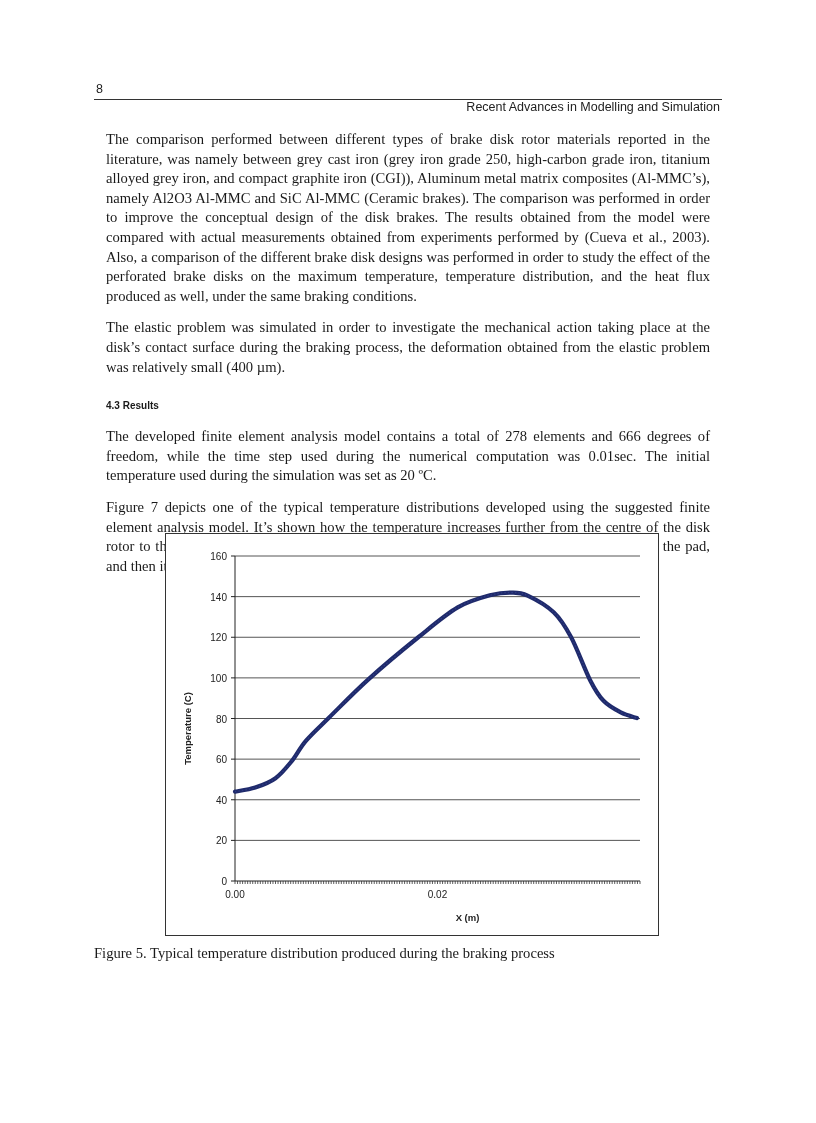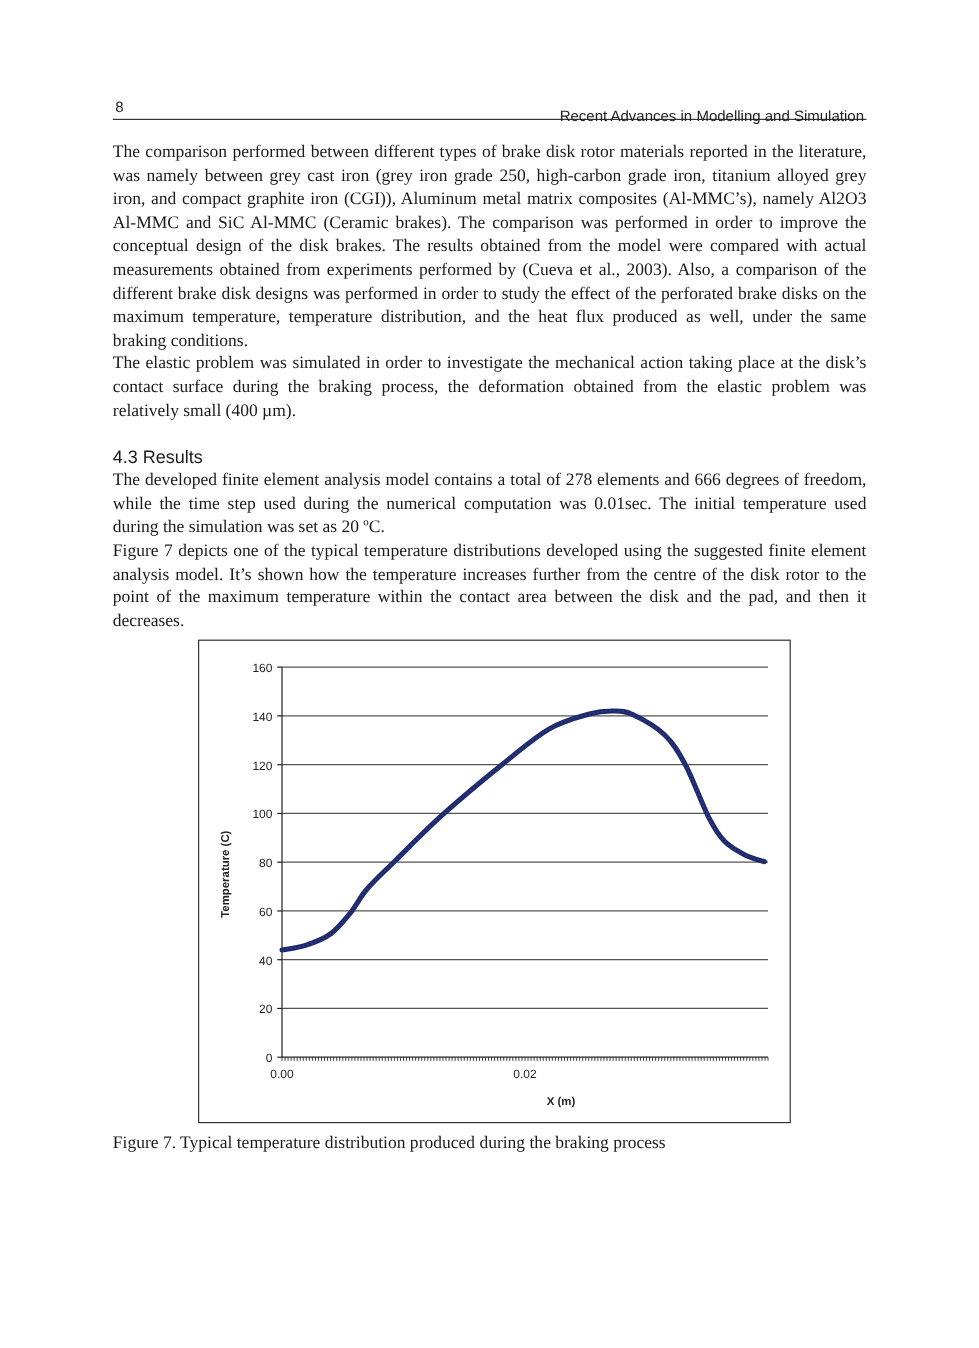--- a/index.html
+++ b/index.html
@@ -2,25 +2,25 @@
 <html><head>
 <meta charset="utf-8">
 <style>
   html, body { margin:0; padding:0; background:#fff; }
   body { width:816px; height:1123px; position:relative; overflow:hidden; color:#1a1a1a; }
   .page { position:absolute; left:94px; top:0; width:628px; }
   .running-head { position:absolute; top:82px; left:0; width:628px; height:17px;
     font-family:"Liberation Sans", sans-serif; font-size:12.5px; color:#222;
     border-bottom:1.5px solid #333; }
   .running-head .pn { position:absolute; left:2px; top:0; }
-  .running-head .rt { position:absolute; right:2px; top:8px; }
+  .running-head .rt { position:absolute; right:2px; top:18px; }
   .body-text { position:absolute; top:118px; left:0; width:628px;
     font-family:"Liberation Serif", serif; font-size:14.6px; line-height:19.6px; color:#1a1a1a; }
-  .body-text p { margin:0; text-align:justify; }
-  .heading { font-family:"Liberation Sans", sans-serif; font-weight:normal; font-size:15px;
+  .body-text p { margin:12px; text-align:justify; }
+  .heading { font-family:"Liberation Sans", sans-serif; font-weight:bold; font-size:10px;
     margin-top:19px !important; line-height:19px; }
   .figure { position:absolute; left:71px; top:533px; width:492px; height:401px;
     border:1px solid #333; background:#fff; }
   .caption { position:absolute; top:945px; left:0; width:628px;
     font-family:"Liberation Serif", serif; font-size:14.6px; color:#1a1a1a; }
   svg text { font-family:"Liberation Sans", sans-serif; }
 </style>
 </head>
 <body>
 
@@ -231,14 +231,14 @@
         <line x1="474" x2="474" y1="347" y2="350" stroke="#333" stroke-width="0.8"></line>
         <text x="69" y="364" text-anchor="middle" font-size="10" fill="#222">0.00</text>
         <text x="271.5" y="364" text-anchor="middle" font-size="10" fill="#222">0.02</text>
         <text x="301.5" y="387" text-anchor="middle" font-size="9.5" font-weight="bold" fill="#222">X (m)</text>
         <text x="0" y="0" text-anchor="middle" font-size="9.5" font-weight="bold" fill="#222" transform="translate(25 194.5) rotate(-90)">Temperature (C)</text>
         <path d="M69,257.625 C72.375,256.9479166666667 82.5,255.796875 89.25,253.5625 C96,251.328125 103.425,248.61979166666666 109.5,244.21875 C115.575,239.81770833333334 120.63749999999999,233.38541666666666 125.69999999999999,227.15625 C130.7625,220.92708333333334 133.63125,214.12239583333334 139.875,206.84375 C146.11875,199.56510416666666 152.7,193.77604166666663 163.1625,183.48437499999997 C173.625,173.19270833333331 187.8,158.46614583333331 202.65,145.09374999999997 C217.5,131.72135416666663 237.41250000000002,115.20052083333333 252.26250000000002,103.25 C267.1125,91.29947916666667 279.6,80.43229166666667 291.75,73.390625 C303.9,66.34895833333333 316.21874999999994,63.47135416666661 325.16249999999997,60.99999999999994 C334.10625,58.52864583333328 339.33750000000003,58.46093749999999 345.4125,58.5625 C351.4875,58.66406250000001 354.525,58.291666666666664 361.61249999999995,61.609375 C368.69999999999993,64.92708333333333 380.68125,71.52864583333333 387.9375,78.46875 C395.19375,85.40885416666667 399.075,91.875 405.15,103.25 C411.22499999999997,114.625 418.98749999999995,136.12239583333334 424.3875,146.71875 C429.7875,157.31510416666666 432.4875,161.54687499999997 437.55,166.82812499999997 C442.6125,172.10937499999997 449.19375,175.52864583333331 454.7625,178.40624999999997 C460.33124999999995,181.28385416666663 468.2625,183.14583333333331 470.9625,184.09375" fill="none" stroke="#1f2a6b" stroke-width="4.2" stroke-linecap="round"></path>
         <path d="M69,257.625 C72.375,256.9479166666667 82.5,255.796875 89.25,253.5625 C96,251.328125 103.425,248.61979166666666 109.5,244.21875 C115.575,239.81770833333334 120.63749999999999,233.38541666666666 125.69999999999999,227.15625 C130.7625,220.92708333333334 133.63125,214.12239583333334 139.875,206.84375 C146.11875,199.56510416666666 152.7,193.77604166666663 163.1625,183.48437499999997 C173.625,173.19270833333331 187.8,158.46614583333331 202.65,145.09374999999997 C217.5,131.72135416666663 237.41250000000002,115.20052083333333 252.26250000000002,103.25 C267.1125,91.29947916666667 279.6,80.43229166666667 291.75,73.390625 C303.9,66.34895833333333 316.21874999999994,63.47135416666661 325.16249999999997,60.99999999999994 C334.10625,58.52864583333328 339.33750000000003,58.46093749999999 345.4125,58.5625 C351.4875,58.66406250000001 354.525,58.291666666666664 361.61249999999995,61.609375 C368.69999999999993,64.92708333333333 380.68125,71.52864583333333 387.9375,78.46875 C395.19375,85.40885416666667 399.075,91.875 405.15,103.25 C411.22499999999997,114.625 418.98749999999995,136.12239583333334 424.3875,146.71875 C429.7875,157.31510416666666 432.4875,161.54687499999997 437.55,166.82812499999997 C442.6125,172.10937499999997 449.19375,175.52864583333331 454.7625,178.40624999999997 C460.33124999999995,181.28385416666663 468.2625,183.14583333333331 470.9625,184.09375" fill="none" stroke="#3a4a9a" stroke-width="1.2" stroke-dasharray="1.5 2" opacity="0.6"></path>
       </svg>
   </div>
 
-  <div class="caption">Figure 7. Typical temperature distribution produced during the braking process</div>
+  <div class="caption">Figure 5. Typical temperature distribution produced during the braking process</div>
 </div>
 
 </body></html>

